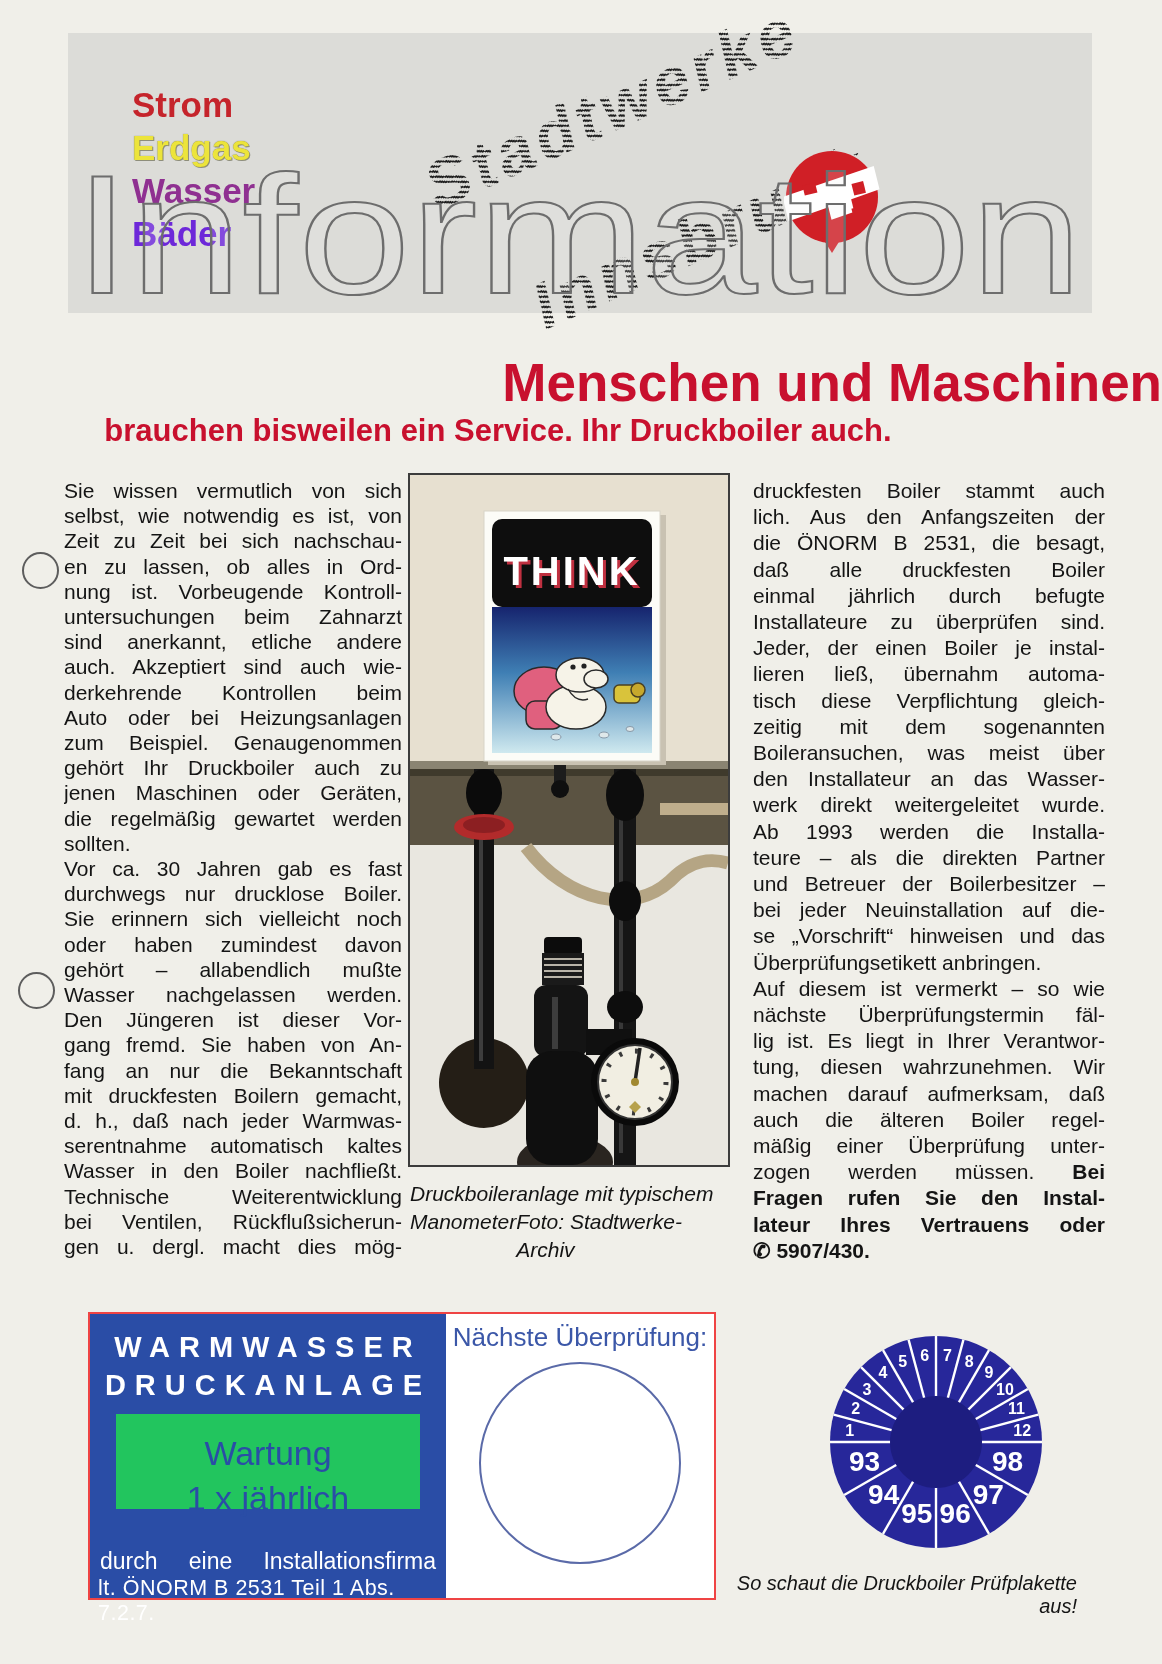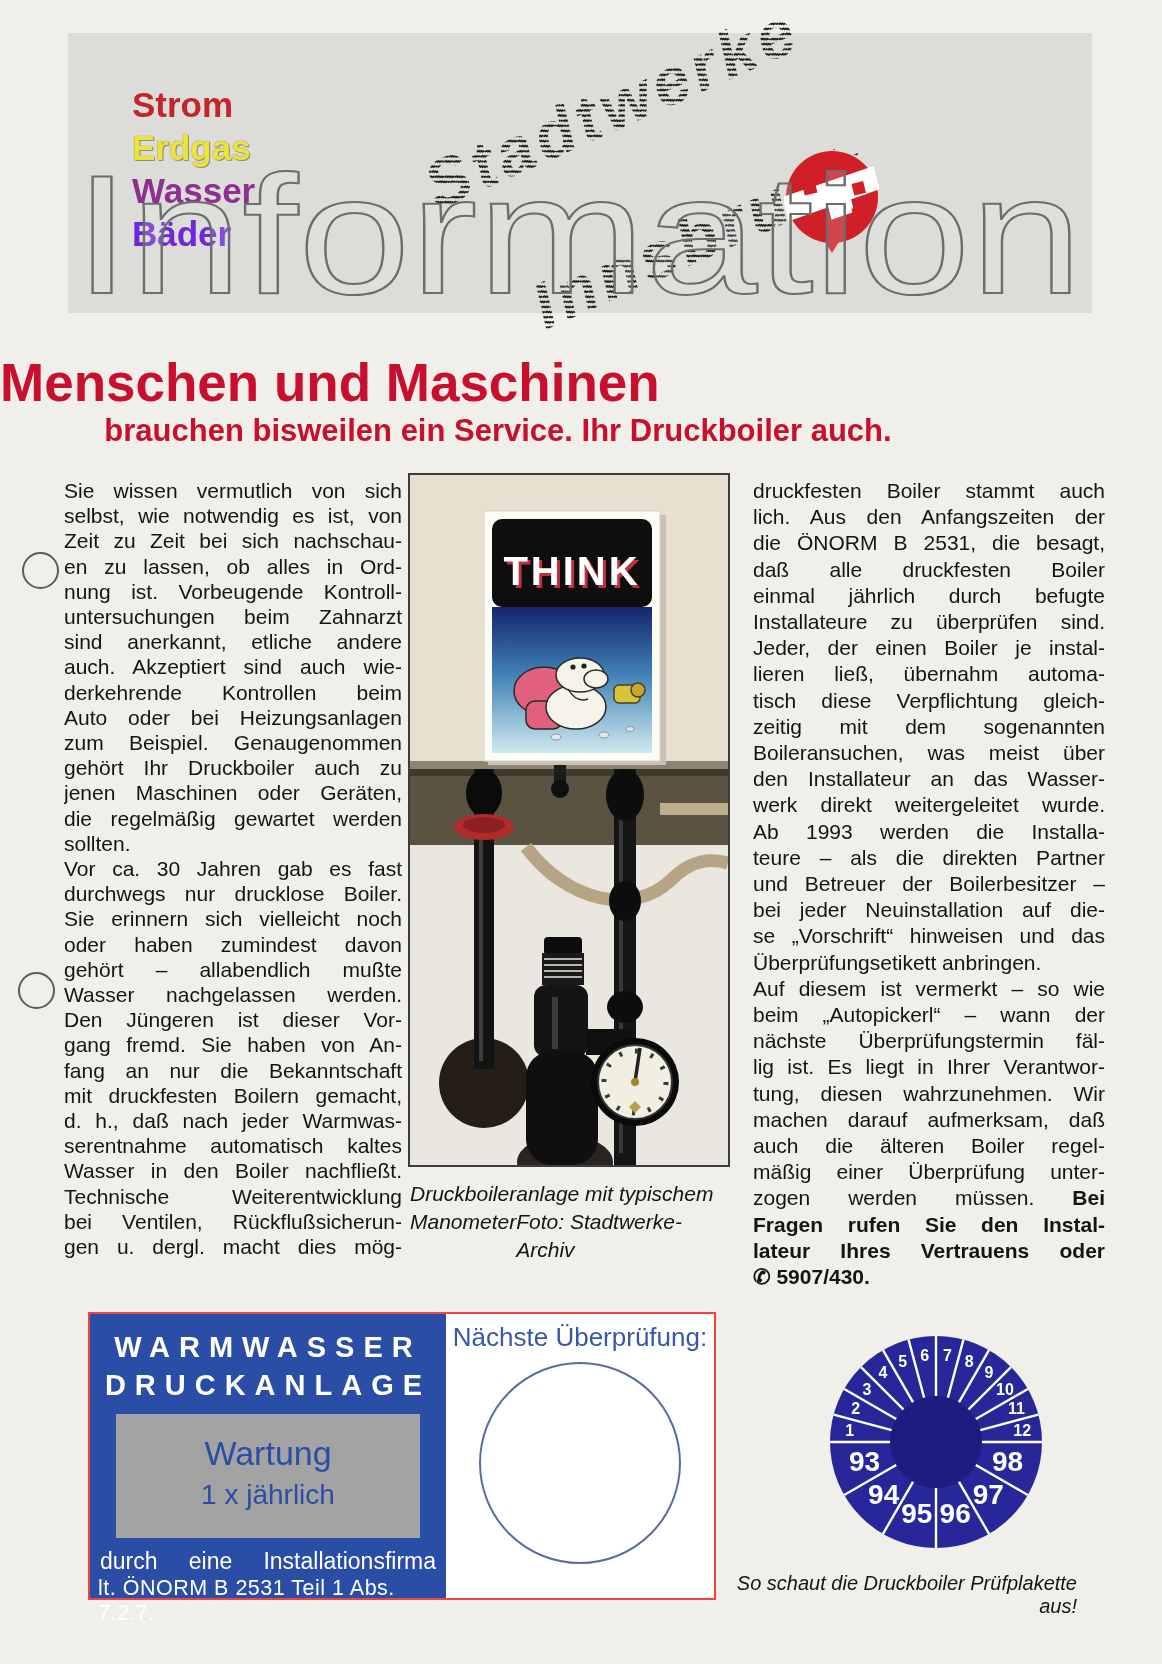--- a/index.html
+++ b/index.html
@@ -17,21 +17,21 @@
       -webkit-background-clip:text;background-clip:text;
       transform:rotate(-24deg);transform-origin:left center;}
   .wm1{left:360px;top:118px;font-size:66px;}
   .wm2{left:468px;top:238px;font-size:66px;}
   .emblem{position:absolute;left:716px;top:116px;}
   .headline{position:absolute;left:6px;bottom:-6px;font-size:168px;line-height:1;
             white-space:nowrap;color:rgba(240,240,237,.18);
             -webkit-text-stroke:2px #6d6d6d;transform-origin:left bottom;}
 
   
-  .title-main{position:absolute;left:0;top:352px;width:1162px;text-align:left;
+  .title-main{position:absolute;left:0;top:352px;width:1162px;text-align:right;
               font-size:53px;font-weight:bold;color:var(--title-red,#c8102e);}
   .title-sub{position:absolute;left:0;top:413px;width:996px;text-align:center;
              font-size:31px;font-weight:bold;color:var(--title-red,#c8102e);}
 
   
   .hole{position:absolute;width:33px;height:33px;border:2px solid #5d5d5d;border-radius:50%;}
   .hole1{left:22px;top:552px;} .hole2{left:18px;top:972px;}
 
   
   .col{position:absolute;top:478px;color:#141414;font-size:21px;}
@@ -46,24 +46,24 @@
   .photo-caption{position:absolute;left:410px;top:1180px;width:318px;
                  font-style:italic;font-size:21px;line-height:28px;color:#141414;}
   .photo-caption .row2{display:flex;justify-content:space-between;}
 
   
   .service-box{position:absolute;left:88px;top:1312px;width:628px;height:288px;
                border:2px solid #ef4444;background:#fff;box-sizing:border-box;}
   .badge{position:absolute;left:0;top:0;width:356px;height:100%;background:var(--badge-blue,#2a4da6);color:#fff;}
   .badge-title{ text-align:center;font-weight:bold;font-size:29px;line-height:38px;letter-spacing:9px;}
   .badge-title.first{margin-top:14px;}
-  .badge-inner{position:absolute;left:26px;top:100px;width:304px;height:124px;background:#a3a3a3;
+  .badge-inner{position:absolute;left:26px;top:100px;width:304px;height:95px;background:#22c55e;
                color:var(--badge-blue,#2a4da6);text-align:center;}
   .badge-inner .l1{font-size:34px;margin-top:20px;}
-  .badge-inner .l2{font-size:28px;margin-top:6px;}
+  .badge-inner .l2{font-size:34px;margin-top:6px;}
   .badge-f1{position:absolute;left:10px;right:10px;top:234px;font-size:23px;
             text-align:justify;text-align-last:justify;}
   .badge-f2{position:absolute;left:8px;right:6px;top:262px;font-size:21.5px;letter-spacing:.5px;}
   .next-check{position:absolute;left:356px;top:0;right:0;bottom:0;}
   .next-label{margin-top:8px;text-align:center;font-size:26px;color:#3b57a8;}
   .next-circle{position:absolute;left:33px;top:48px;width:202px;height:202px;border:2px solid #5a6aa8;
                border-radius:50%;box-sizing:border-box;}
 
   
   .plakette{position:absolute;left:828px;top:1334px;}
@@ -151,21 +151,20 @@
     <div class="line"><span>Boileransuchen, was meist über</span></div>
     <div class="line"><span>den Installateur an das Wasser-</span></div>
     <div class="line"><span>werk direkt weitergeleitet wurde.</span></div>
     <div class="line"><span>Ab 1993 werden die Installa-</span></div>
     <div class="line"><span>teure – als die direkten Partner</span></div>
     <div class="line"><span>und Betreuer der Boilerbesitzer –</span></div>
     <div class="line"><span>bei jeder Neuinstallation auf die-</span></div>
     <div class="line"><span>se „Vorschrift“ hinweisen und das</span></div>
     <div class="line end"><span>Überprüfungsetikett anbringen.</span></div>
     <div class="line"><span>Auf diesem ist vermerkt – so wie</span></div>
-    <div class="line"><span>beim „Autopickerl“ – wann der</span></div>
     <div class="line"><span>nächste Überprüfungstermin fäl-</span></div>
     <div class="line"><span>lig ist. Es liegt in Ihrer Verantwor-</span></div>
     <div class="line"><span>tung, diesen wahrzunehmen. Wir</span></div>
     <div class="line"><span>machen darauf aufmerksam, daß</span></div>
     <div class="line"><span>auch die älteren Boiler regel-</span></div>
     <div class="line"><span>mäßig einer Überprüfung unter-</span></div>
     <div class="line"><span>zogen werden müssen. </span><b>Bei</b></div>
     <div class="line"><b>Fragen rufen Sie den Instal-</b></div>
     <div class="line"><b>lateur Ihres Vertrauens oder</b></div>
     <div class="line end"><b>✆ 5907/430.</b></div>

